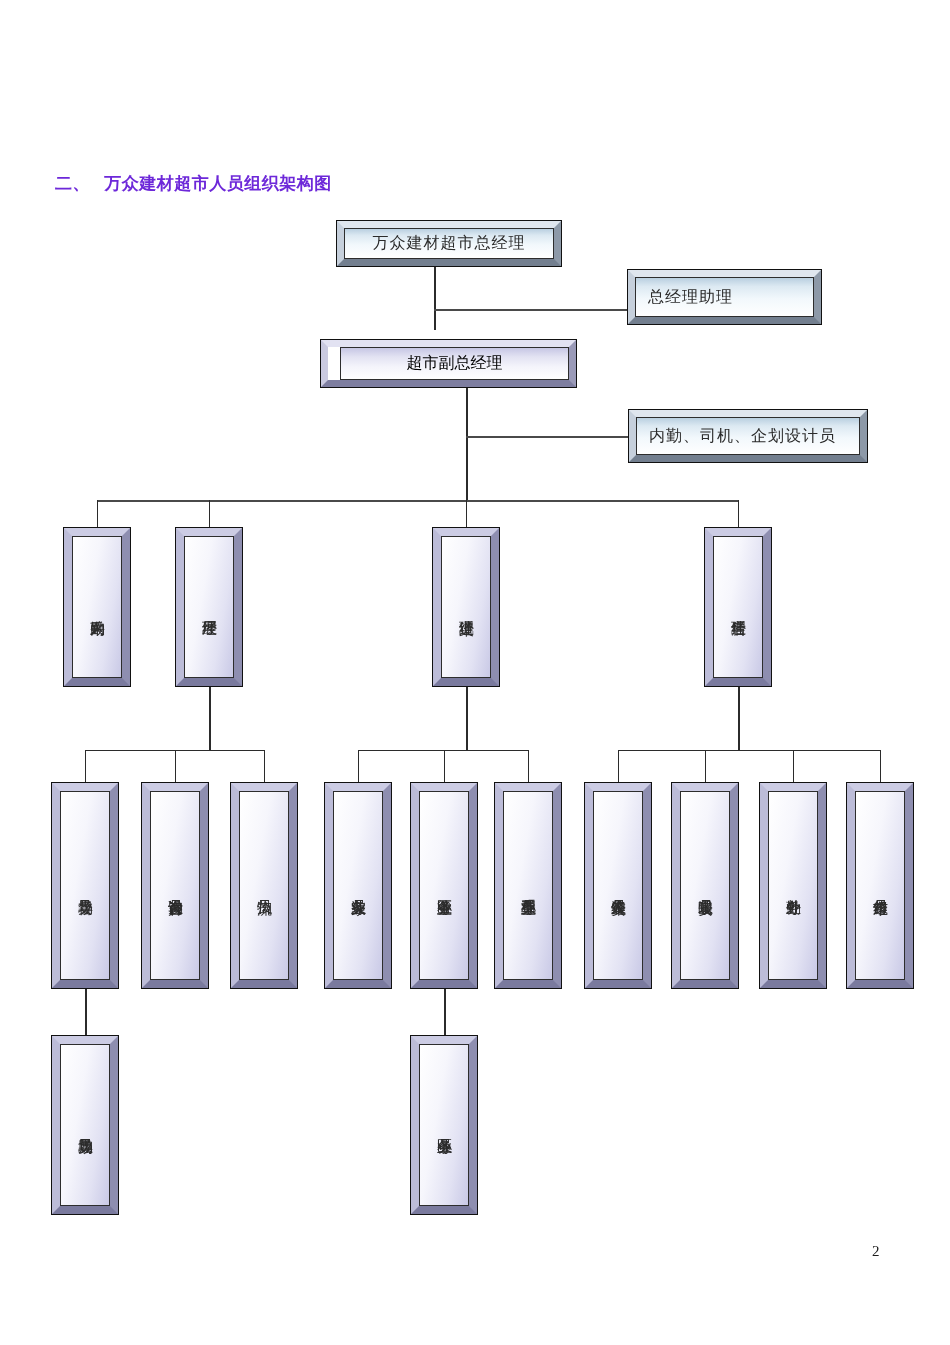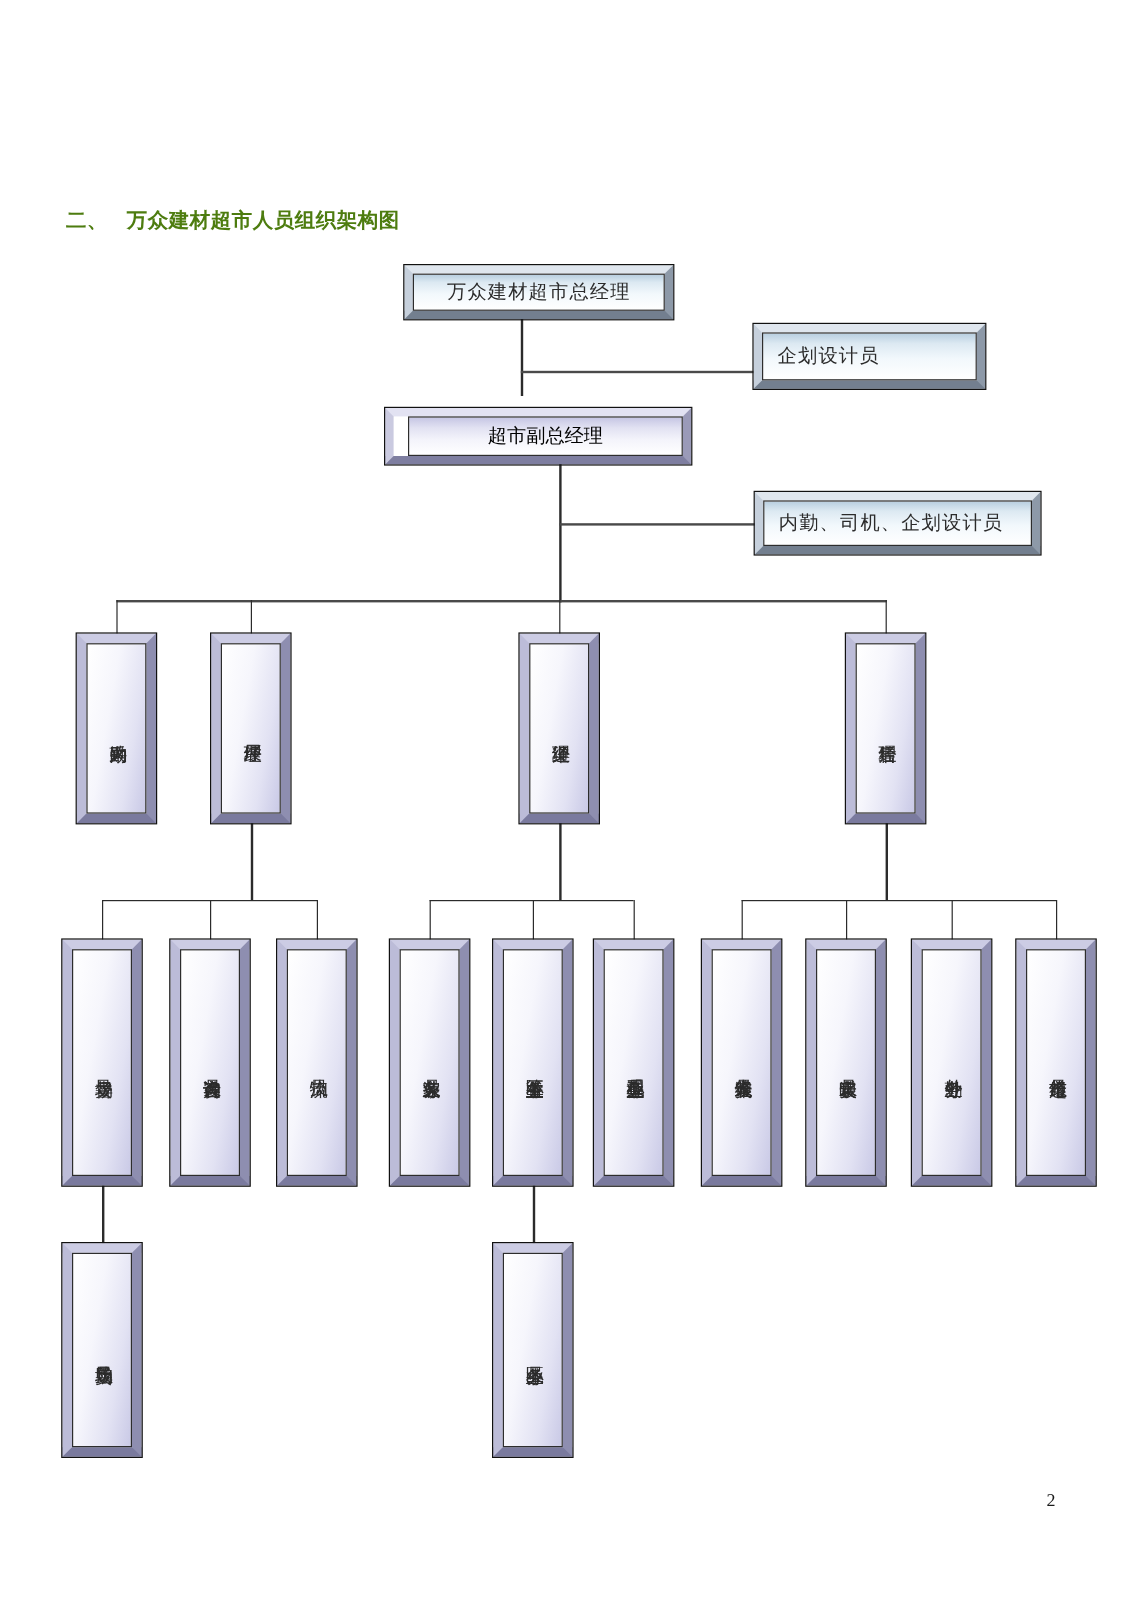--- a/index.html
+++ b/index.html
@@ -11,25 +11,25 @@
     position: relative;
     font-family: "Liberation Serif", "DejaVu Serif", serif;
     overflow: hidden;
   }
 
   #canvas { position: absolute; left: 0; top: 0; width: 950px; height: 1345px; }
 
   .page-title {
     position: absolute;
     left: 55px; top: 172px;
-    font-family: Liberation Sans, sans-serif;
+    font-family: Liberation Serif, serif;
     font-weight: bold;
     font-size: 17px;
     letter-spacing: 0.5px;
-    color: #4d7c0f;
+    color: #6d28d9;
     white-space: pre;
   }
 
   .page-number {
     position: absolute;
     left: 872px; top: 1243px;
     font-family: "Liberation Serif", "DejaVu Serif", serif;
     font-size: 15px;
     color: #1a1a1a;
   }
@@ -156,21 +156,21 @@
   <div class="conn v thick" style="left:444px; top:988px; height:48px;"></div>
 
   <div class="node h-box center" style="left:337px; top:221px; width:224px; height:45px;">
     <div class="inner">
       <span class="lbl">万众建材超市总经理</span>
     </div>
   </div>
 
   <div class="node h-box left" style="left:628px; top:270px; width:193px; height:54px;">
     <div class="inner">
-      <span class="lbl">企划设计员</span>
+      <span class="lbl">总经理助理</span>
     </div>
   </div>
 
   <div class="node purple-box center" style="left:321px; top:340px; width:255px; height:47px;padding-left:12px;">
     <div class="inner">
       <span class="lbl">超市副总经理</span>
     </div>
   </div>
 
   <div class="node h-box left" style="left:629px; top:410px; width:238px; height:52px;align-items:flex-end;">

